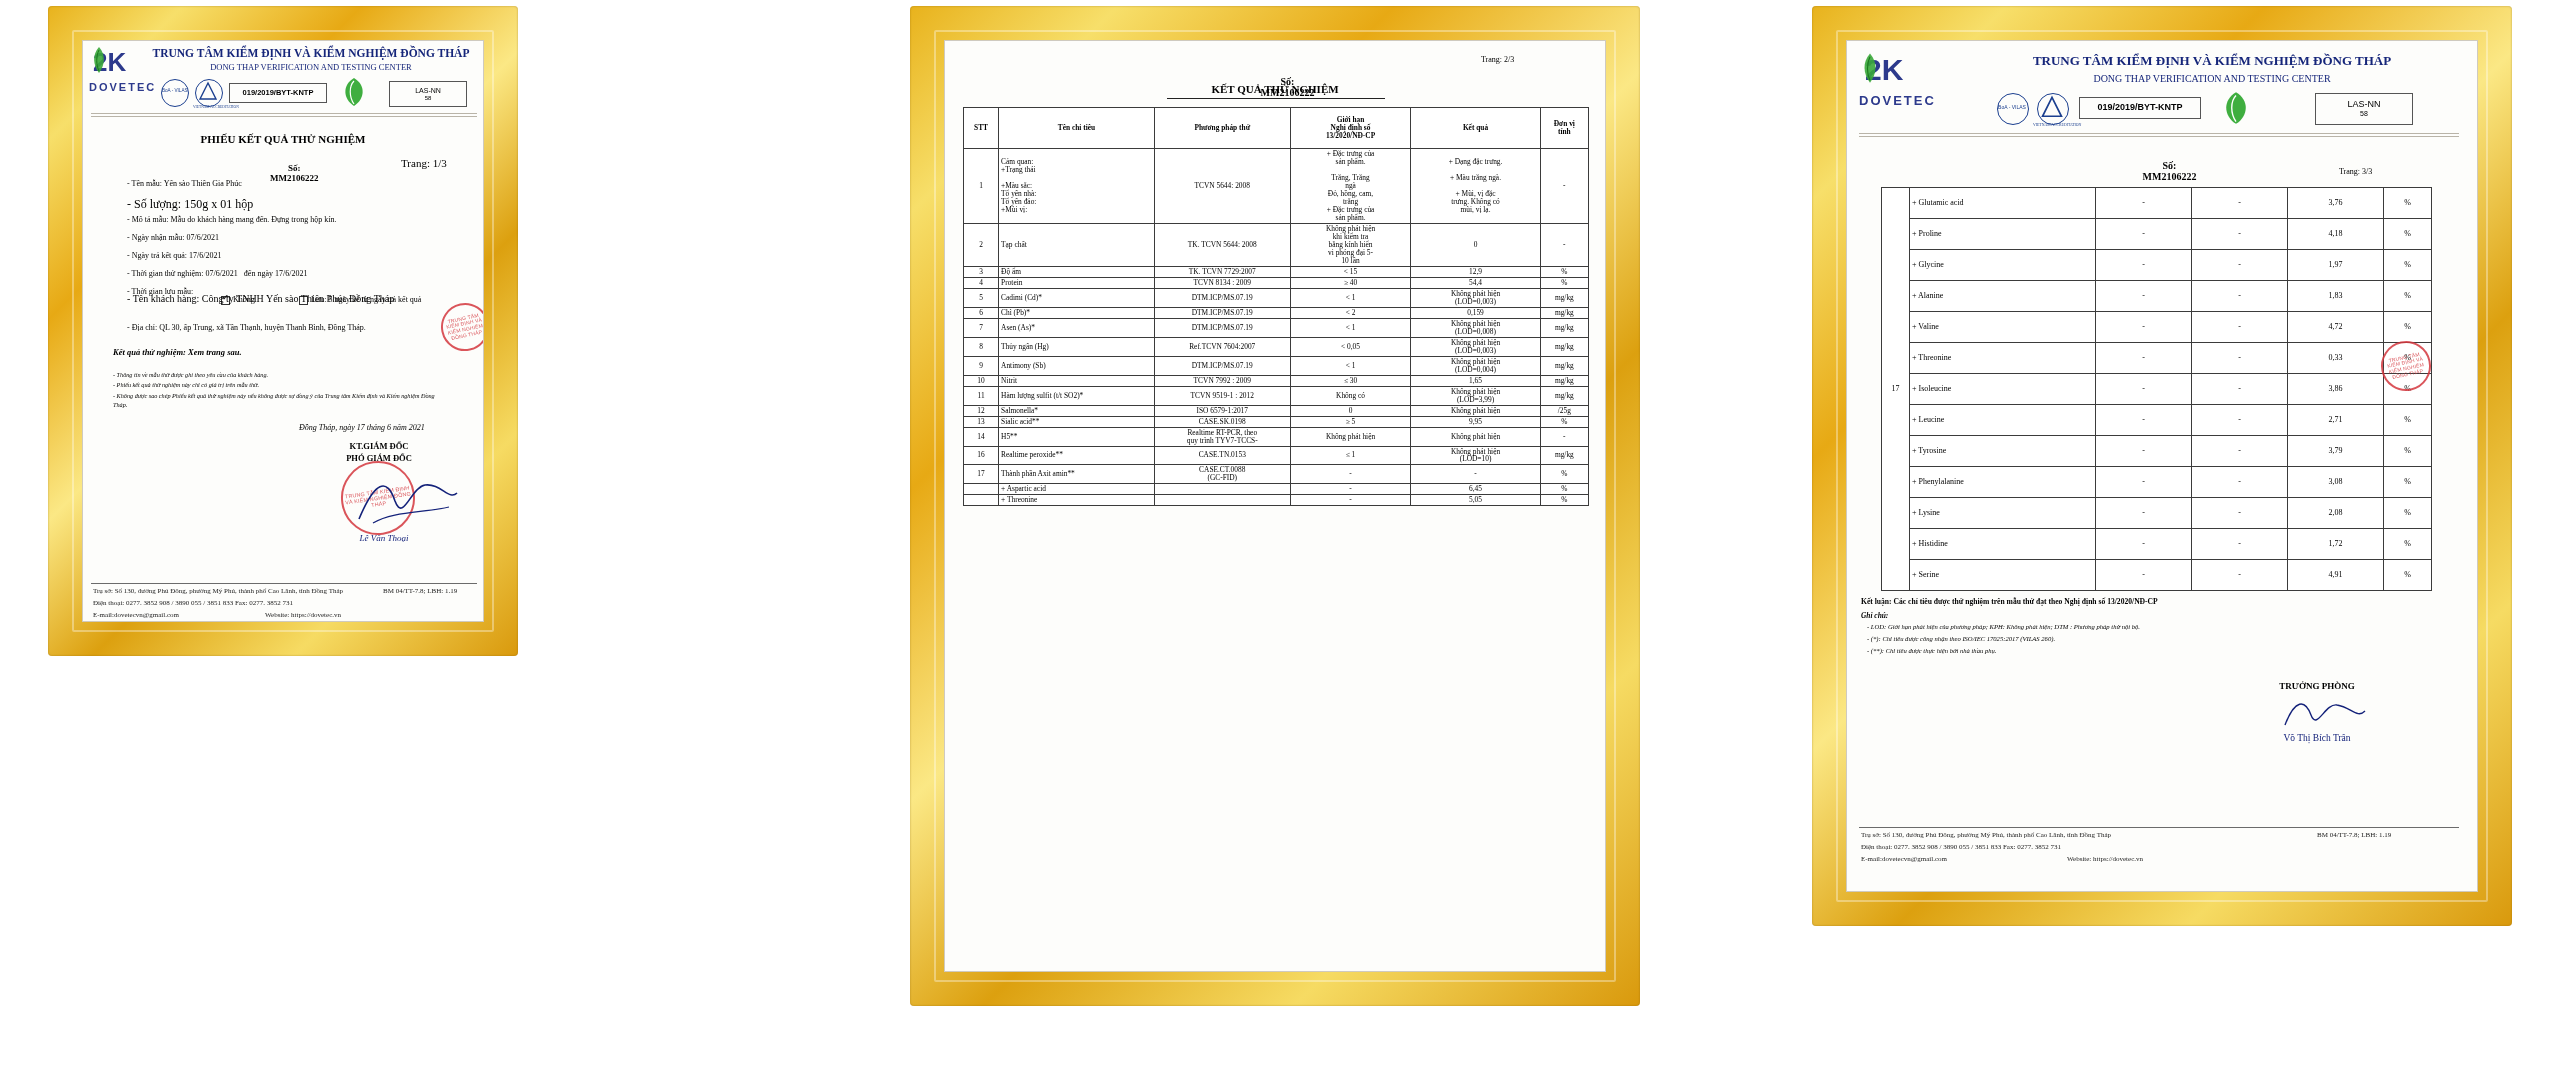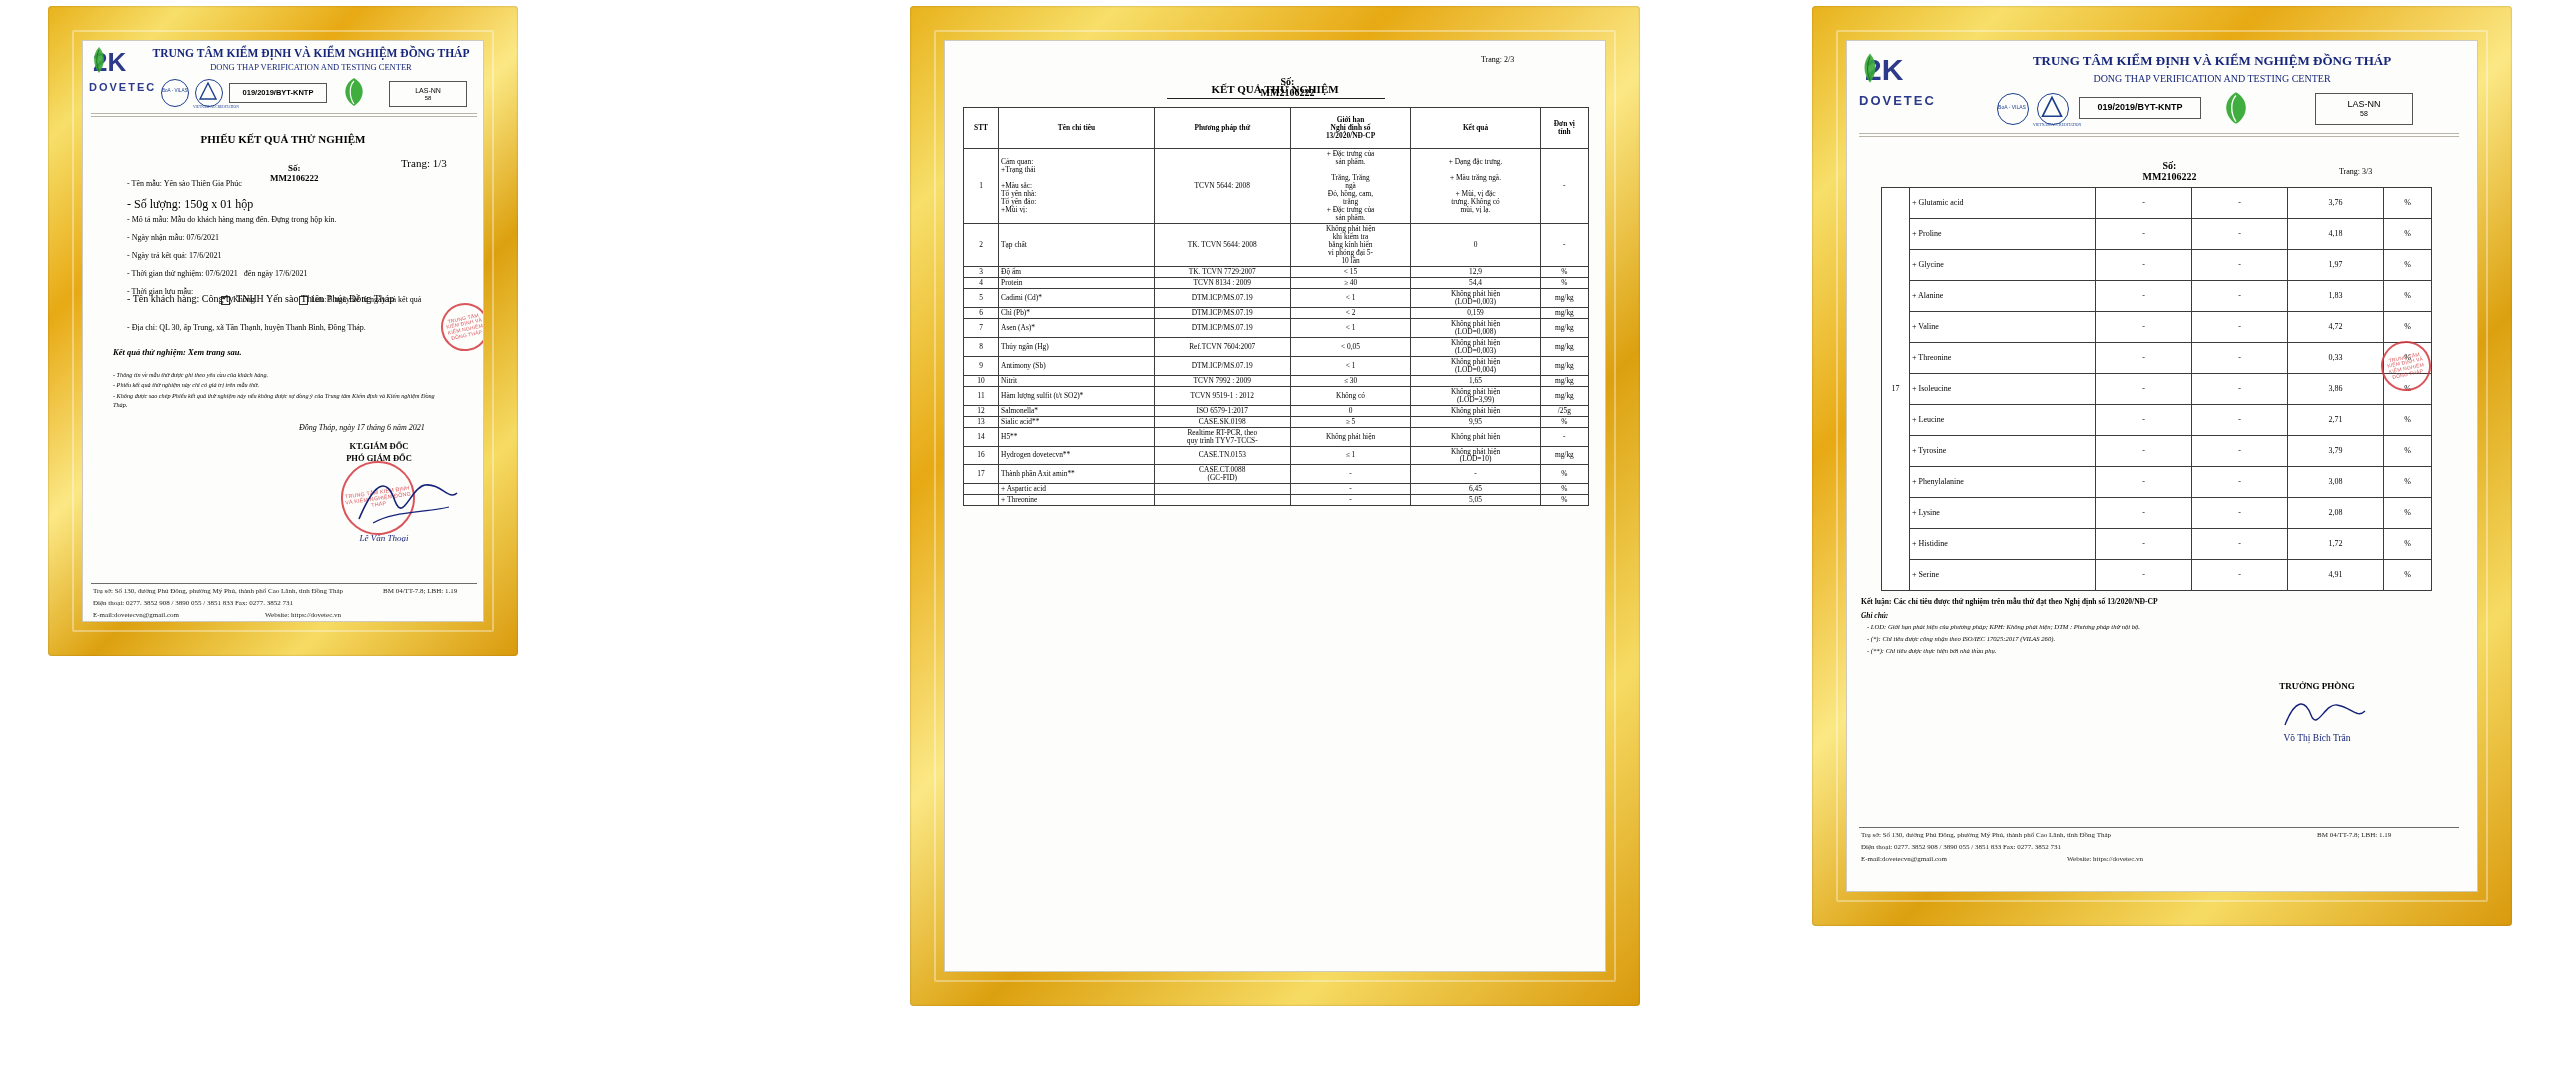--- a/index.html
+++ b/index.html
@@ -326,21 +326,21 @@
                 <td class="c" style="white-space: pre-line;">14</td>
                 <td class="l" style="white-space: pre-line;">H5**</td>
                 <td class="c" style="white-space: pre-line;">Realtime RT-PCR, theo
 quy trình TYV7-TCCS-</td>
                 <td class="c" style="white-space: pre-line;">Không phát hiện</td>
                 <td class="c" style="white-space: pre-line;">Không phát hiện</td>
                 <td class="c" style="white-space: pre-line;">-</td>
               </tr>
               <tr>
                 <td class="c" style="white-space: pre-line;">16</td>
-                <td class="l" style="white-space: pre-line;">Hydrogen dovetecvn**</td>
+                <td class="l" style="white-space: pre-line;">Realtime peroxide**</td>
                 <td class="c" style="white-space: pre-line;">CASE.TN.0153</td>
                 <td class="c" style="white-space: pre-line;">≤ 1</td>
                 <td class="c" style="white-space: pre-line;">Không phát hiện
 (LOD=10)</td>
                 <td class="c" style="white-space: pre-line;">mg/kg</td>
               </tr>
               <tr>
                 <td class="c" style="white-space: pre-line;">17</td>
                 <td class="l" style="white-space: pre-line;">Thành phần Axit amin**</td>
                 <td class="c" style="white-space: pre-line;">CASE.CT.0088

